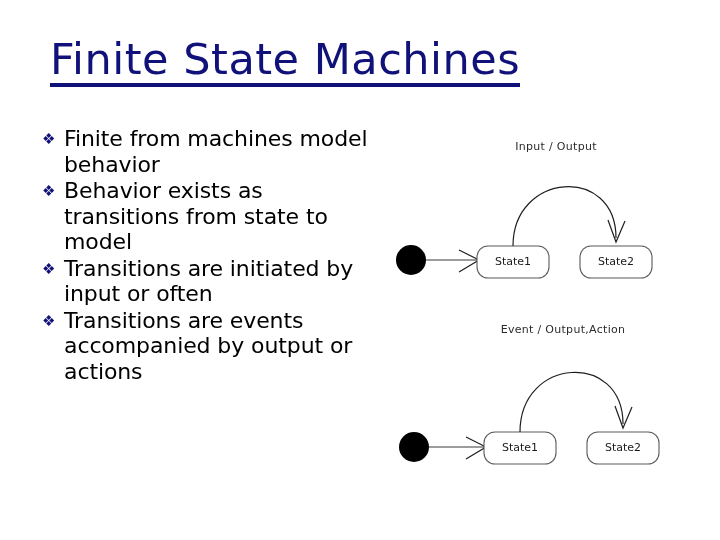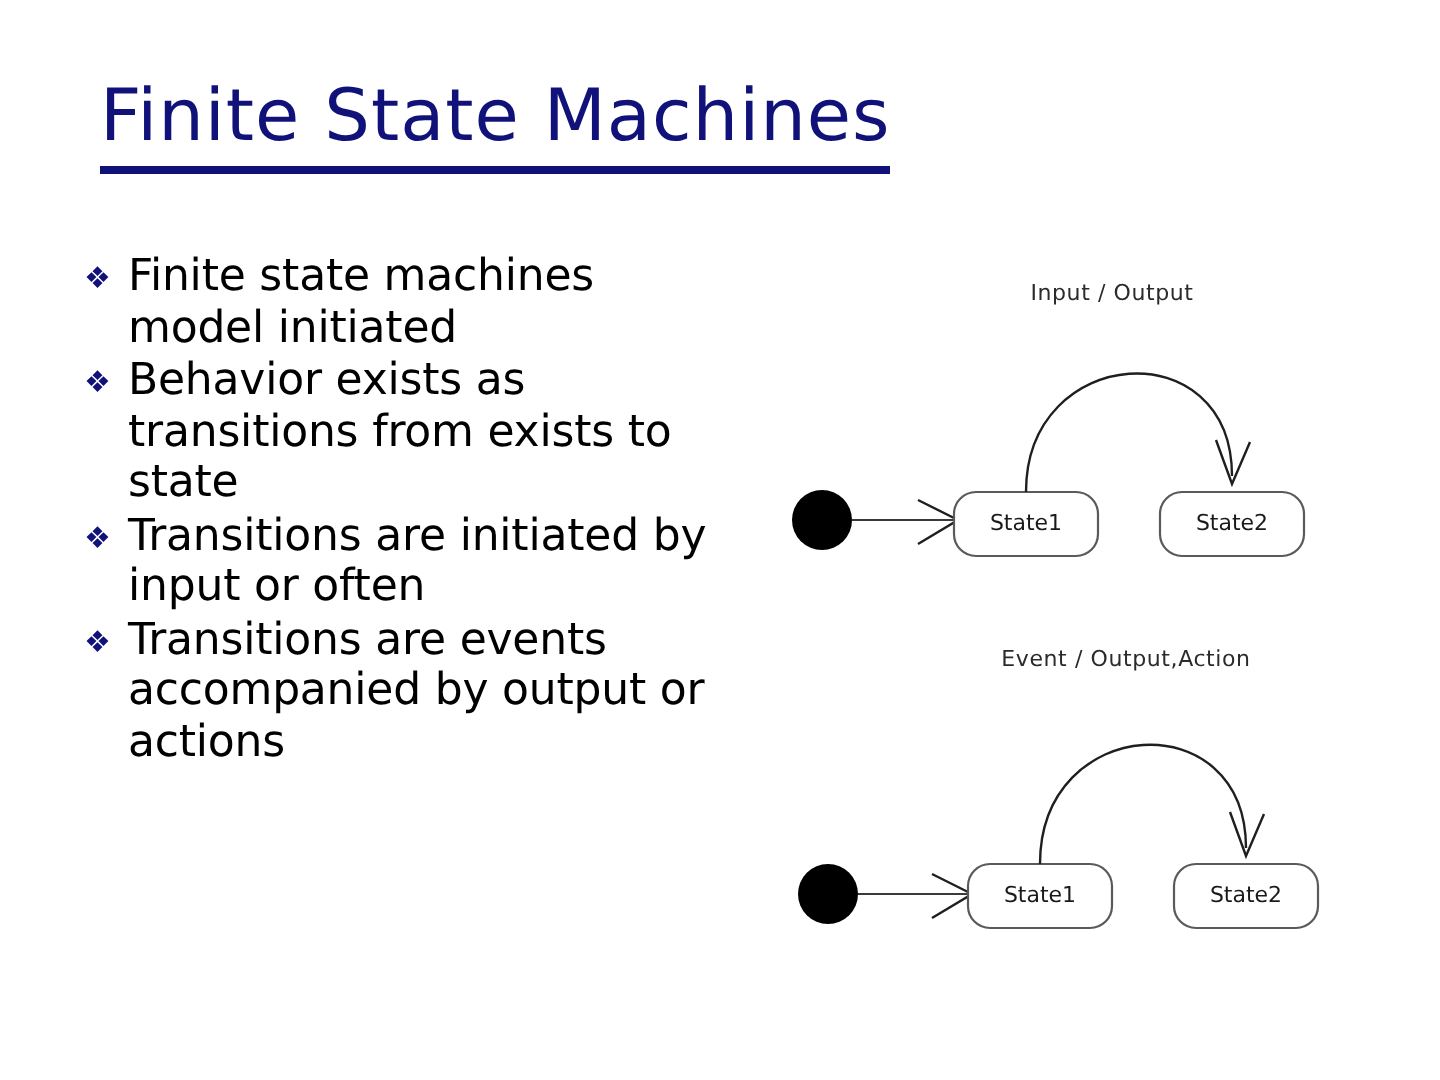--- a/index.html
+++ b/index.html
@@ -15,21 +15,21 @@
     font-family: "DejaVu Sans", "Liberation Sans", sans-serif;
     -webkit-font-smoothing: none;
   }
 
   
   #slide-title {
     position: absolute;
     left: 50px;
     top: 38px;
     font-family: "DejaVu Sans", "Liberation Sans", sans-serif;
-    font-size: 36px;
+    font-size: 43px;
     line-height: 42px;
     letter-spacing: 0.5px;
     color: #11117a;
     white-space: nowrap;
     border-bottom: 4px solid #11117a;
     padding-bottom: 3px;
     display: inline-block;
   }
 
   
@@ -115,26 +115,26 @@
 </style>
 </head>
 <body>
 
 <div id="slide-title">Finite State Machines</div>
 
 <ul id="bullet-list">
 
   <li class="bullet-item">
     <span class="bullet-marker">❖</span>
-    <span class="bullet-text">Finite state machines model initiated</span>
+    <span class="bullet-text">Finite from machines model behavior</span>
   </li>
 
   <li class="bullet-item">
     <span class="bullet-marker">❖</span>
-    <span class="bullet-text">Behavior exists as transitions from exists to state</span>
+    <span class="bullet-text">Behavior exists as transitions from state to model</span>
   </li>
 
   <li class="bullet-item">
     <span class="bullet-marker">❖</span>
     <span class="bullet-text">Transitions are initiated by input or often</span>
   </li>
 
   <li class="bullet-item">
     <span class="bullet-marker">❖</span>
     <span class="bullet-text">Transitions are events accompanied by output or actions</span>

